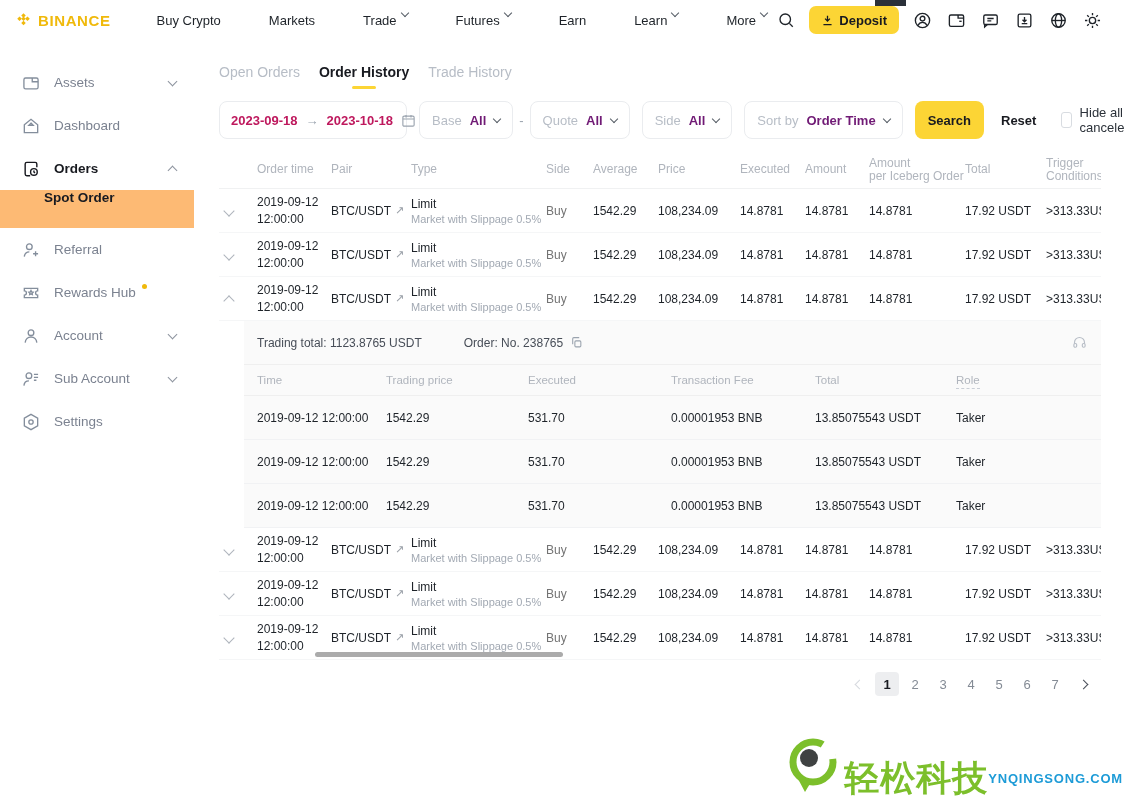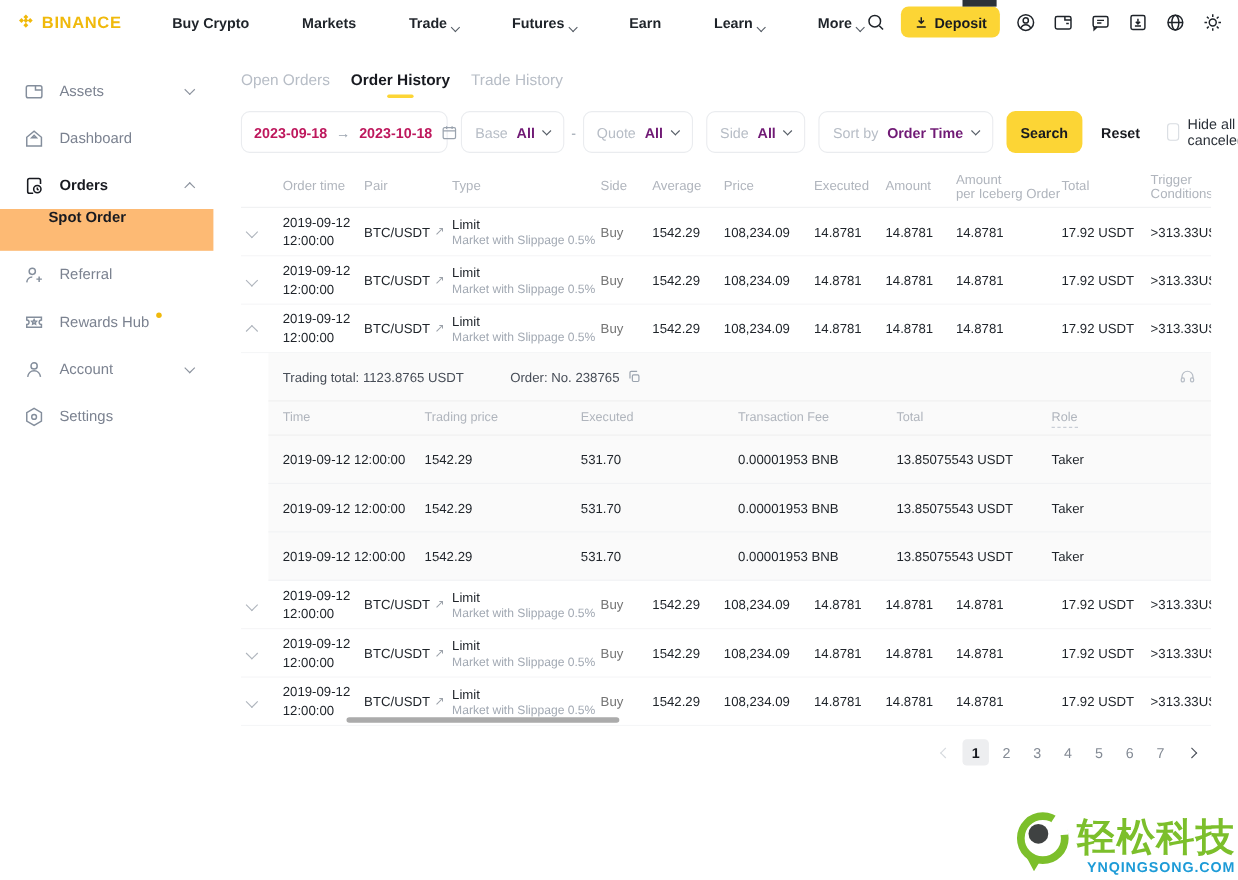--- a/index.html
+++ b/index.html
@@ -9,21 +9,21 @@
     background:#fff; color:#1E2329;
     font-family:"Liberation Sans","DejaVu Sans",sans-serif; font-size:13px;
   }
   svg { display:block; }
 
   
   .topbar { position:absolute; top:0; left:0; right:0; height:40px; display:flex; align-items:center; padding:0 22px 0 15px; }
   .logo { display:flex; align-items:center; gap:6px; cursor:pointer; }
   .logo-text { color:#F0B90B; font-weight:bold; font-size:15px; letter-spacing:.6px; }
   .nav { display:flex; margin-left:17px; gap:19px; align-items:center; }
-  .nav-item { display:flex; align-items:flex-end; gap:5px; font-size:13px; font-weight:700; color:#1E2329; cursor:pointer; white-space:nowrap;padding-left:29px; }
+  .nav-item { display:flex; align-items:flex-start; gap:5px; font-size:13px; font-weight:400; color:#1E2329; cursor:pointer; white-space:nowrap;padding-left:29px; }
   .chev-sm { width:6px; height:6px; border-right:1.5px solid #565D66; border-bottom:1.5px solid #565D66; transform:rotate(45deg); margin-top:-3px; }
   .top-right { margin-left:auto; display:flex; align-items:center; gap:12px; }
   .icon-btn { width:22px; height:22px; display:flex; align-items:center; justify-content:center; color:#1E2329; cursor:pointer; }
   .deposit-btn { background:#FCD535; border:none; border-radius:7px; height:28px; padding:0 12px; display:flex; align-items:center; gap:5px; font-size:13px; font-weight:bold; color:#181A20; cursor:pointer; font-family:inherit; }
   .tooltip-remnant { position:absolute; top:0; left:875px; width:31px; height:6px; background:#2B3139; }
 
   
   .sidebar { position:absolute; top:40px; left:0; width:194px; padding-top:21px; }
   .side-item { height:43px; display:flex; align-items:center; gap:13px; padding:0 18px 0 21px; font-size:13.5px; color:#7B8290; cursor:pointer; }
   .side-item svg { stroke:#848E9C; flex:0 0 auto; }
@@ -91,21 +91,21 @@
   .pagination { display:flex; justify-content:flex-end; align-items:center; gap:4px; margin-top:12px; padding-right:6px; font-size:13px; color:#848B95; }
   .page { min-width:24px; height:24px; display:flex; align-items:center; justify-content:center; border-radius:4px; cursor:pointer; }
   .page.active { background:#EDEEF0; color:#181A20; font-weight:bold; }
   .pg-arrow { width:24px; height:24px; display:flex; align-items:center; justify-content:center; cursor:pointer; }
   .pg-chev { width:7px; height:7px; border-right:1.5px solid #474D57; border-bottom:1.5px solid #474D57; }
   .pg-chev.left { transform:rotate(135deg); border-color:#D5D9DE; }
   .pg-chev.right { transform:rotate(-45deg); }
 
   
   .watermark { position:absolute; right:2px; bottom:4px; display:flex; align-items:flex-end; gap:3px; }
-  .wm-text { display:flex; flex-direction:column; align-items:flex-end; }
+  .wm-text { display:flex; flex-direction:row; align-items:center; }
   .wm-title { font-size:35px; font-weight:bold; color:#7CBF2B; line-height:36px; letter-spacing:1px; }
   .wm-domain { font-size:13px; font-weight:bold; color:#1D9BD7; letter-spacing:.8px; margin-top:1px; }
 </style>
 </head>
 <body>
 
 <div class="topbar">
   <div class="logo">
     <span>
       <svg width="17" height="17" viewBox="0 0 24 24">
@@ -272,20 +272,31 @@
     <span class="notif-dot"></span>
   </div>
   <div class="side-item">
     <span>
       <svg width="20" height="20" viewBox="0 0 24 24" fill="none" stroke-width="1.6">
           <circle cx="12" cy="8" r="3.4"></circle>
           <path d="M5 20c.4-4 3.3-6.8 7-6.8s6.6 2.8 7 6.8"></path>
         </svg>
     </span>
     <span>Account</span>
+    <span class="side-chev down"></span>
+  </div>
+  <div class="side-item">
+    <span>
+      <svg width="20" height="20" viewBox="0 0 24 24" fill="none" stroke-width="1.6">
+          <circle cx="9.5" cy="8" r="3.4"></circle>
+          <path d="M3.5 20c.3-3.4 2.8-5.8 6-5.8"></path>
+          <path d="M15.5 6.5h5M15.5 10h5M15.5 13.5h3"></path>
+        </svg>
+    </span>
+    <span>Sub Account</span>
     <span class="side-chev down"></span>
   </div>
   <div class="side-item">
     <span>
       <svg width="20" height="20" viewBox="0 0 24 24" fill="none" stroke-width="1.6">
           <path d="M12 2.8 20 7.4v9.2L12 21.2 4 16.6V7.4z"></path>
           <circle cx="12" cy="12" r="2.6"></circle>
         </svg>
     </span>
     <span>Settings</span>

